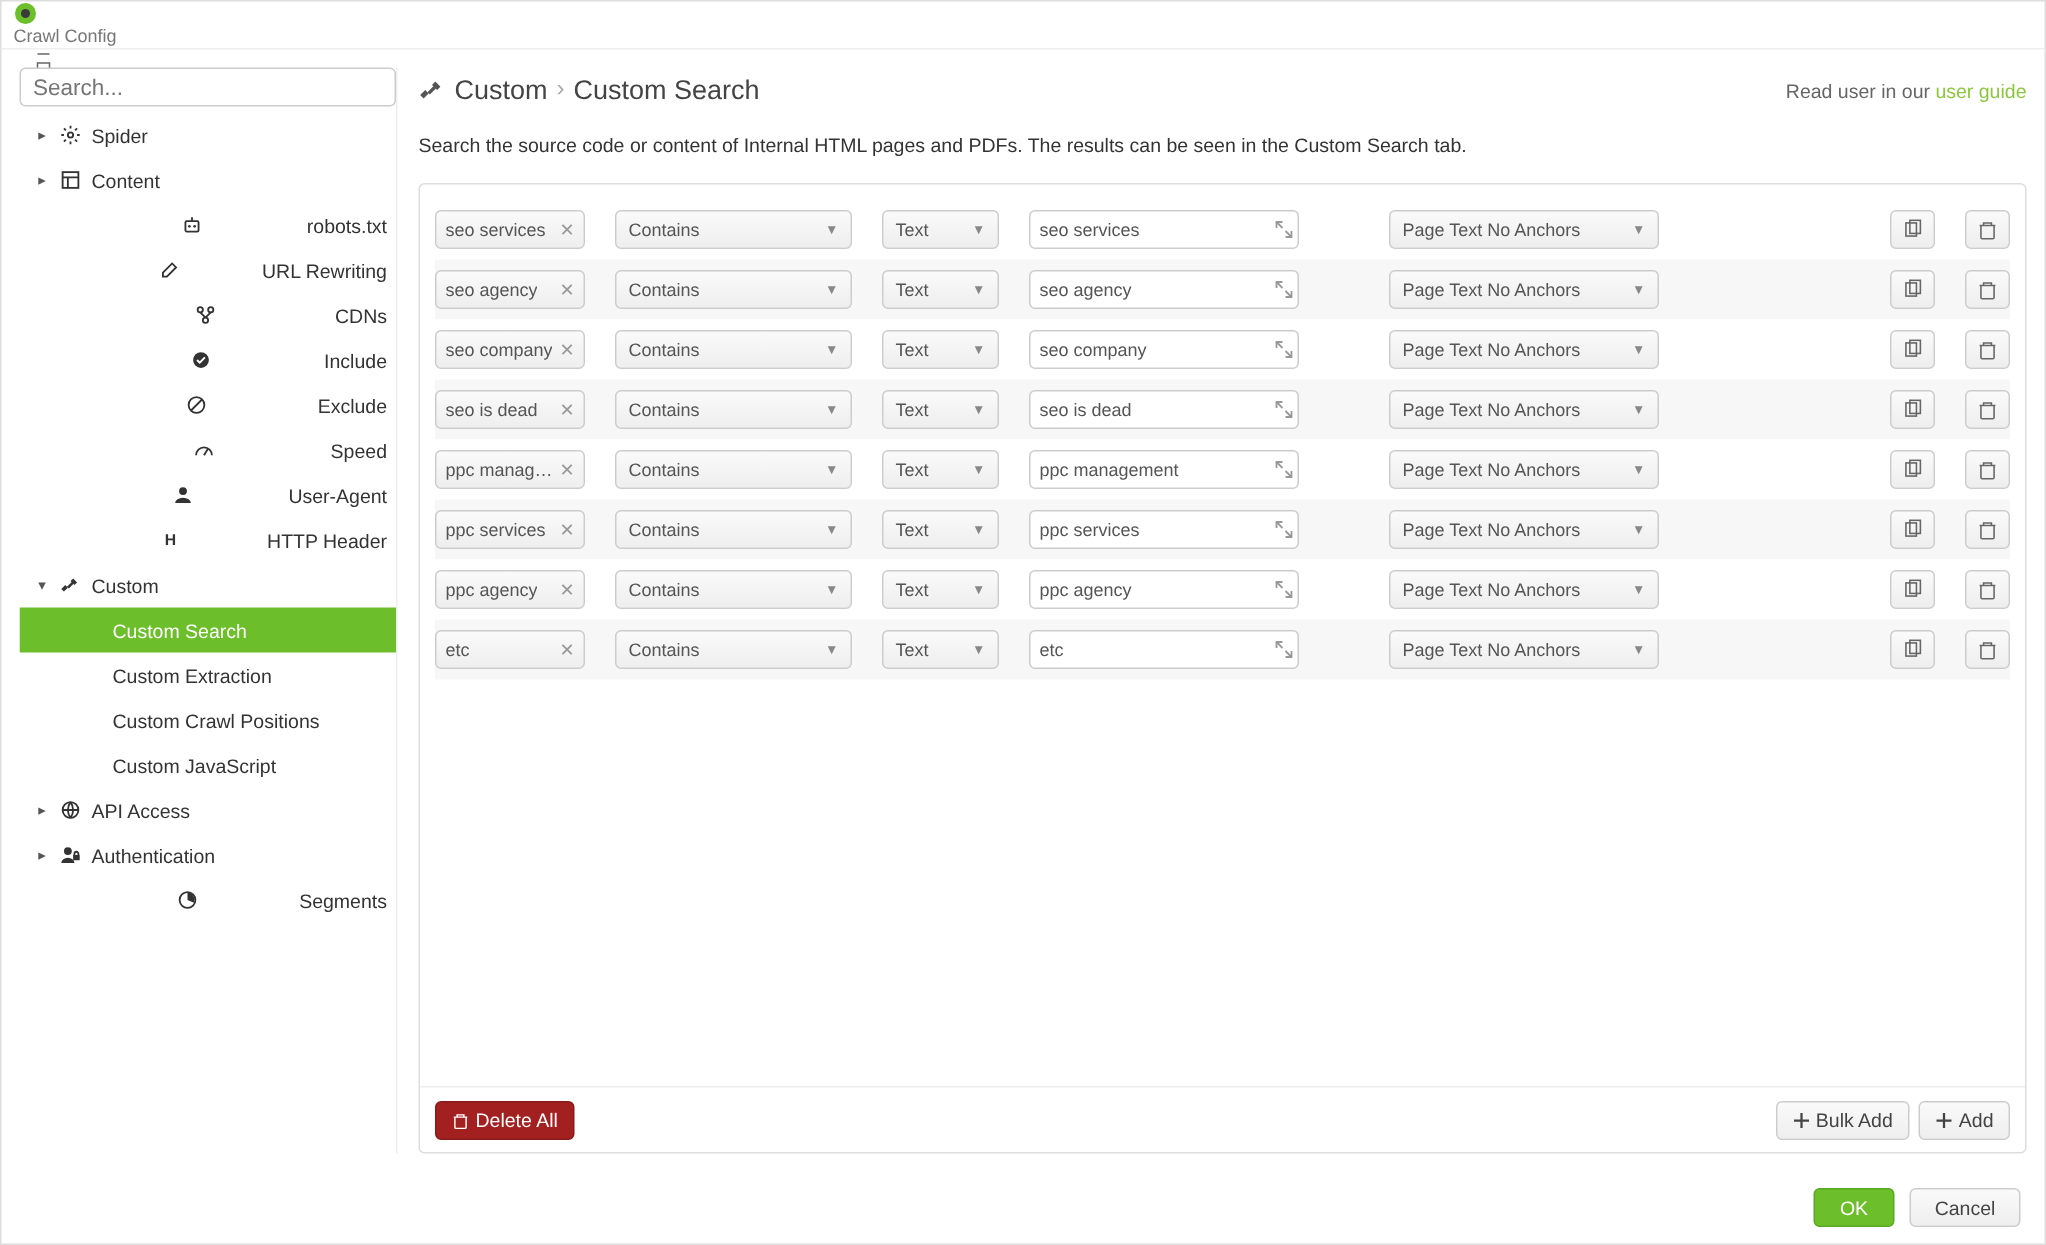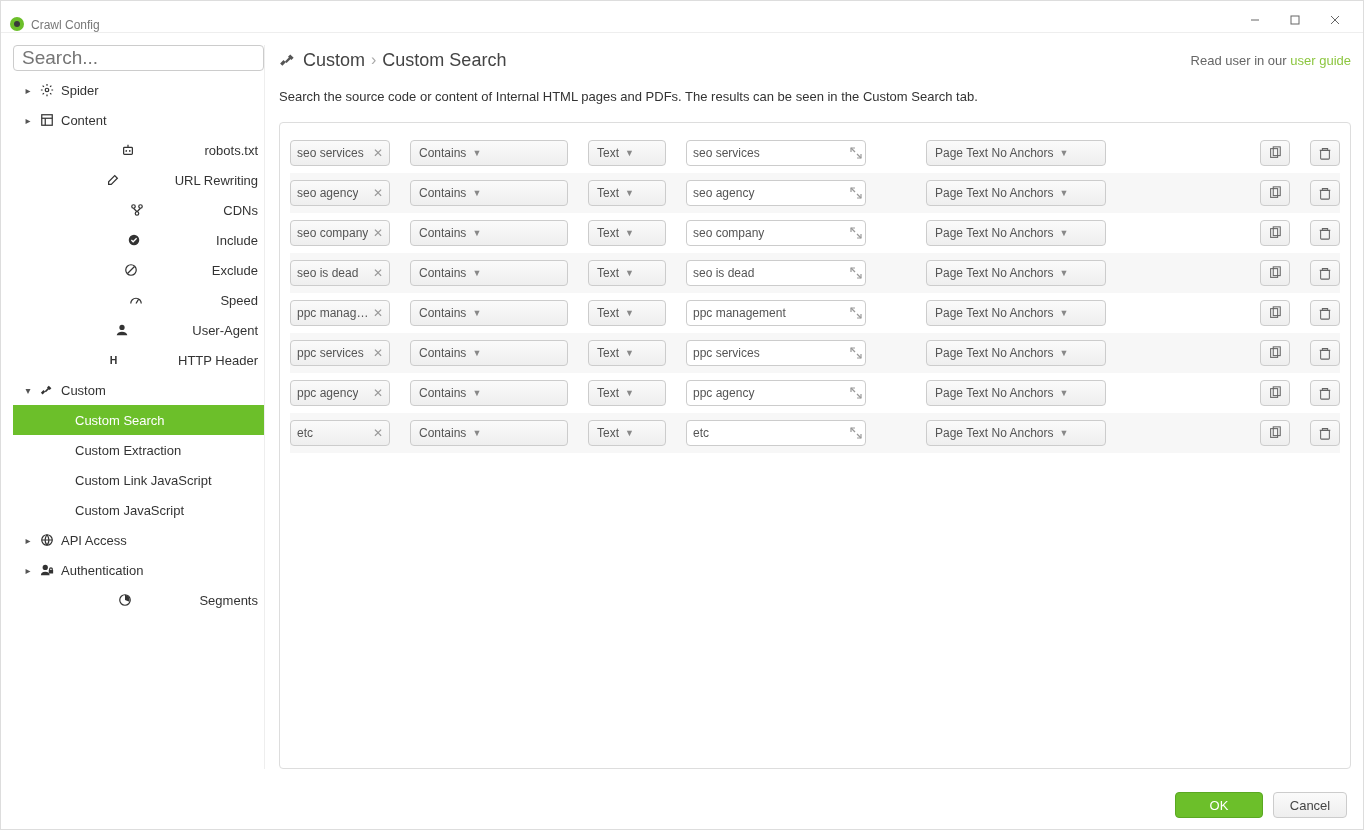--- a/index.html
+++ b/index.html
@@ -1,24 +1,24 @@
 <!DOCTYPE html>
 <html><head>
 <meta charset="utf-8">
 <style>
 * { box-sizing: border-box; margin: 0; padding: 0; }
 body { font-family: -apple-system, "Segoe UI", Arial, sans-serif; font-size: 13px; color: #333; background: #fff; }
 .window { width: 1364px; height: 830px; background: #fff; display: flex; flex-direction: column; border: 1px solid #ddd; }
-.titlebar { height: 32px; display: flex; align-items: flex-end; padding: 0 8px; border-bottom: 1px solid #eee; }
+.titlebar { height: 32px; display: flex; align-items: flex-start; padding: 0 8px; border-bottom: 1px solid #eee; flex-direction: column; }
 .titlebar .app-icon { width: 16px; height: 16px; margin-right: 6px; }
 .titlebar .title { color: #777; font-size: 12px; flex: 1; }
 .titlebar .winbtn { width: 40px; height: 24px; display: flex; align-items: center; justify-content: center; color: #999; }
 .body { flex: 1; display: flex; padding: 12px; gap: 14px; min-height: 0; }
 .sidebar { width: 252px; display: flex; flex-direction: column; border-right: 1px solid #eee; }
-.search { width: 100%; height: 26px; border: 1px solid #ccc; border-radius: 4px; padding: 0 8px; font-size: 19px; margin-bottom: 4px; }
+.search { width: 100%; height: 26px; border: 1px solid #ccc; border-radius: 4px; padding: 0 8px; font-size: 15px; margin-bottom: 4px; }
 .tree { flex: 1; overflow-y: auto; }
 .tree-item { display: flex; align-items: center; height: 30px; padding: 0 6px; cursor: pointer; }
 .tree-item.selected { background: #6cbf2a; color: #fff; }
 .tree-item .caret { width: 18px; text-align: center; color: #555; font-size: 10px; }
 .tree-item.selected .caret { color: #fff; }
 .tree-item .icon { width: 20px; display: flex; align-items: center; justify-content: center; margin-right: 4px; }
 .tree-item.lvl1 { padding-left: 24px; justify-content: space-between; }
 .tree-item.lvl2 { padding-left: 44px; }
 .tree-item.nocaret .caret { visibility: hidden; }
 .main { flex: 1; display: flex; flex-direction: column; min-width: 0; }
@@ -30,35 +30,35 @@
 .guide a { color: #8cc63f; text-decoration: none; }
 .desc { color: #333; font-size: 13px; margin: 14px 0 18px 0; }
 .grid { flex: 1; border: 1px solid #ddd; border-radius: 4px; overflow: hidden; display: flex; flex-direction: column; }
 .rows { flex: 1; overflow-y: auto; padding: 10px; }
 .row { display: flex; align-items: center; gap: 20px; height: 40px; }
 .row:nth-child(even) { background: #f7f7f7; }
 .row:nth-child(odd) { background: #fff; }
 .tag { display: flex; align-items: center; justify-content: space-between; width: 100px; height: 26px; border: 1px solid #ccc; border-radius: 4px; padding: 0 6px; background: linear-gradient(#fafafa,#eee); font-size: 12px; color: #555; }
 .tag .tagtxt { white-space: nowrap; overflow: hidden; text-overflow: ellipsis; max-width: 78px; }
 .tag .x { color: #999; font-size: 12px; cursor: pointer; }
-.dd { display: flex; align-items: center; height: 26px; border: 1px solid #ccc; border-radius: 4px; padding: 0 8px; background: linear-gradient(#fafafa,#eee); font-size: 12px; color: #555; cursor: pointer; }
+.dd { display: flex; align-items: center; justify-content: space-between; height: 26px; border: 1px solid #ccc; border-radius: 4px; padding: 0 8px; background: linear-gradient(#fafafa,#eee); font-size: 12px; color: #555; cursor: pointer; }
 .dd .caret2 { color: #888; font-size: 9px; margin-left: 6px; }
 .dd.filter { width: 158px; }
 .dd.type { width: 78px; }
 .dd.src { width: 180px; }
 .txtwrap { display: flex; align-items: center; width: 180px; height: 26px; border: 1px solid #ccc; border-radius: 4px; padding: 0 6px; background: #fff; }
 .txtwrap input { border: none; outline: none; flex: 1; font-size: 12px; color: #555; background: transparent; }
 .expand { color: #999; font-size: 12px; cursor: pointer; padding: 0 2px; }
 .iconbtn { width: 30px; height: 26px; border: 1px solid #ccc; border-radius: 4px; background: linear-gradient(#fafafa,#eee); display: flex; align-items: center; justify-content: center; cursor: pointer; color: #666; }
 .spacer { flex: 1; }
 .toolbar { display: flex; align-items: center; height: 44px; padding: 0 10px; border-top: 1px solid #eee; gap: 6px; }
 .btn { height: 26px; border: 1px solid #ccc; border-radius: 4px; padding: 0 10px; background: linear-gradient(#fafafa,#eee); display: flex; align-items: center; gap: 4px; cursor: pointer; font-size: 13px; color: #444; }
 .btn.danger { background: #a32020; color: #fff; border-color: #8a1b1b; }
 .footer { height: 48px; display: flex; align-items: center; justify-content: flex-end; padding: 0 16px; gap: 10px; }
-.btn.primary { background: #6cbf2a; color: #fff; border-color: #5aa822; width: 88px; justify-content: center; }
+.btn.primary { background: #6cbf2a; color: #fff; border-color: #5aa822; width: 54px; justify-content: center; }
 .btn.default { width: 74px; justify-content: center; }
 svg { display: block; }
 </style>
 </head>
 <body>
 
 <div class="window">
   <div class="titlebar">
     <span class="app-icon">
       <svg viewBox="0 0 16 16" width="16" height="16">
@@ -205,21 +205,21 @@
           <div class="tree-item lvl2 selected nocaret">
             <span class="caret">▸</span>
             <span>Custom Search</span>
           </div>
           <div class="tree-item lvl2 nocaret">
             <span class="caret">▸</span>
             <span>Custom Extraction</span>
           </div>
           <div class="tree-item lvl2 nocaret">
             <span class="caret">▸</span>
-            <span>Custom Link JavaScript</span>
+            <span>Custom Crawl Positions</span>
           </div>
           <div class="tree-item lvl2 nocaret">
             <span class="caret">▸</span>
             <span>Custom JavaScript</span>
           </div>
           <div class="tree-item lvl0">
             <span class="caret">▸</span>
             <span class="icon">
               <svg width="14" height="14" viewBox="0 0 16 16">
                 <circle cx="8" cy="8" r="6" stroke="#333" stroke-width="1.4" fill="none"></circle>
@@ -595,20 +595,43 @@
                   <rect x="6" y="1" width="8" height="10" fill="none" stroke="#666" stroke-width="1.2"></rect>
                 </svg>
               </div>
               <div class="iconbtn">
                 <svg width="14" height="14" viewBox="0 0 16 16">
                   <path d="M3 5 h10 v9 a1 1 0 0 1 -1 1 h-8 a1 1 0 0 1 -1 -1 Z M5 3 h6 v2 h-6 Z M2 5 h12" fill="none" stroke="#666" stroke-width="1.2"></path>
                 </svg>
               </div>
             </div>
           </div>
+        <div class="toolbar">
+          <button class="btn danger">
+            <svg width="12" height="12" viewBox="0 0 16 16">
+                <path d="M3 5 h10 v9 a1 1 0 0 1 -1 1 h-8 a1 1 0 0 1 -1 -1 Z M5 3 h6 v2 h-6 Z M2 5 h12" fill="none" stroke="#fff" stroke-width="1.3"></path>
+              </svg>
+            <span>Delete All</span>
+          </button>
+          <div class="spacer"></div>
+          <button class="btn">
+            <svg width="12" height="12" viewBox="0 0 12 12">
+                <line x1="6" y1="1" x2="6" y2="11" stroke="#444" stroke-width="1.5"></line>
+                <line x1="1" y1="6" x2="11" y2="6" stroke="#444" stroke-width="1.5"></line>
+              </svg>
+            <span>Bulk Add</span>
+          </button>
+          <button class="btn">
+            <svg width="12" height="12" viewBox="0 0 12 12">
+                <line x1="6" y1="1" x2="6" y2="11" stroke="#444" stroke-width="1.5"></line>
+                <line x1="1" y1="6" x2="11" y2="6" stroke="#444" stroke-width="1.5"></line>
+              </svg>
+            <span>Add</span>
+          </button>
+        </div>
       </div>
     </div>
   </div>
 
   <div class="footer">
     <button class="btn primary">OK</button>
     <button class="btn default">Cancel</button>
   </div>
 </div>
 

